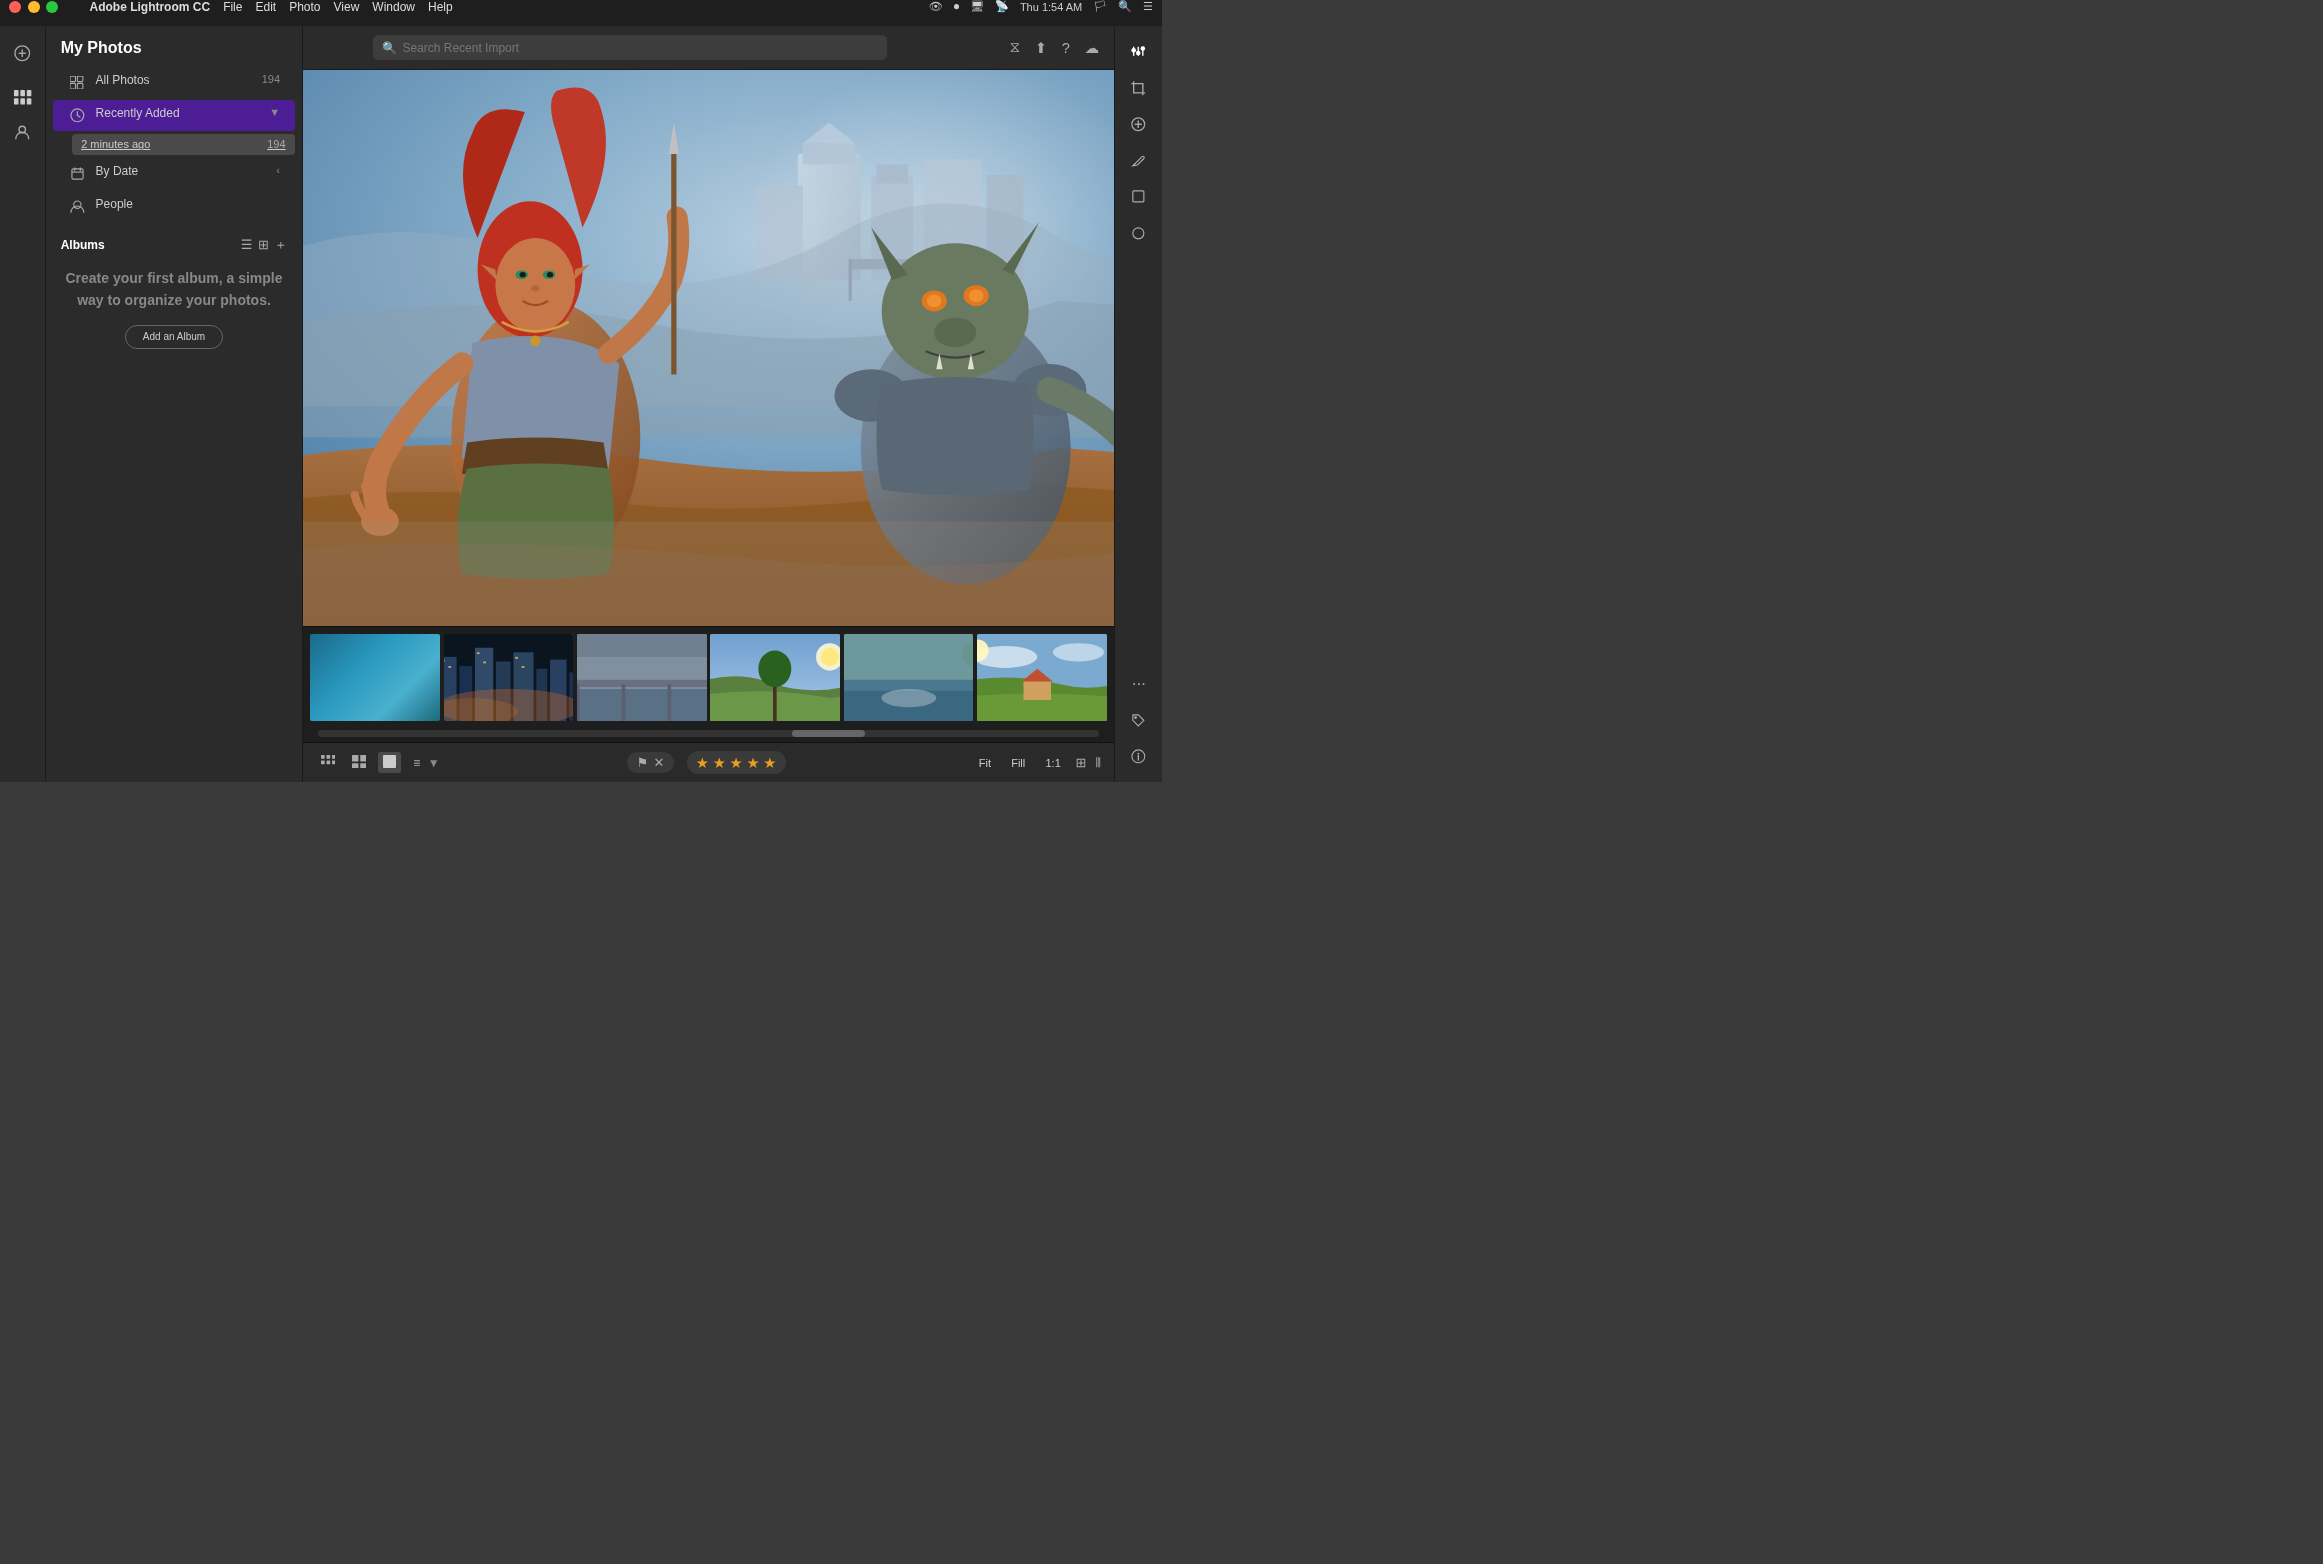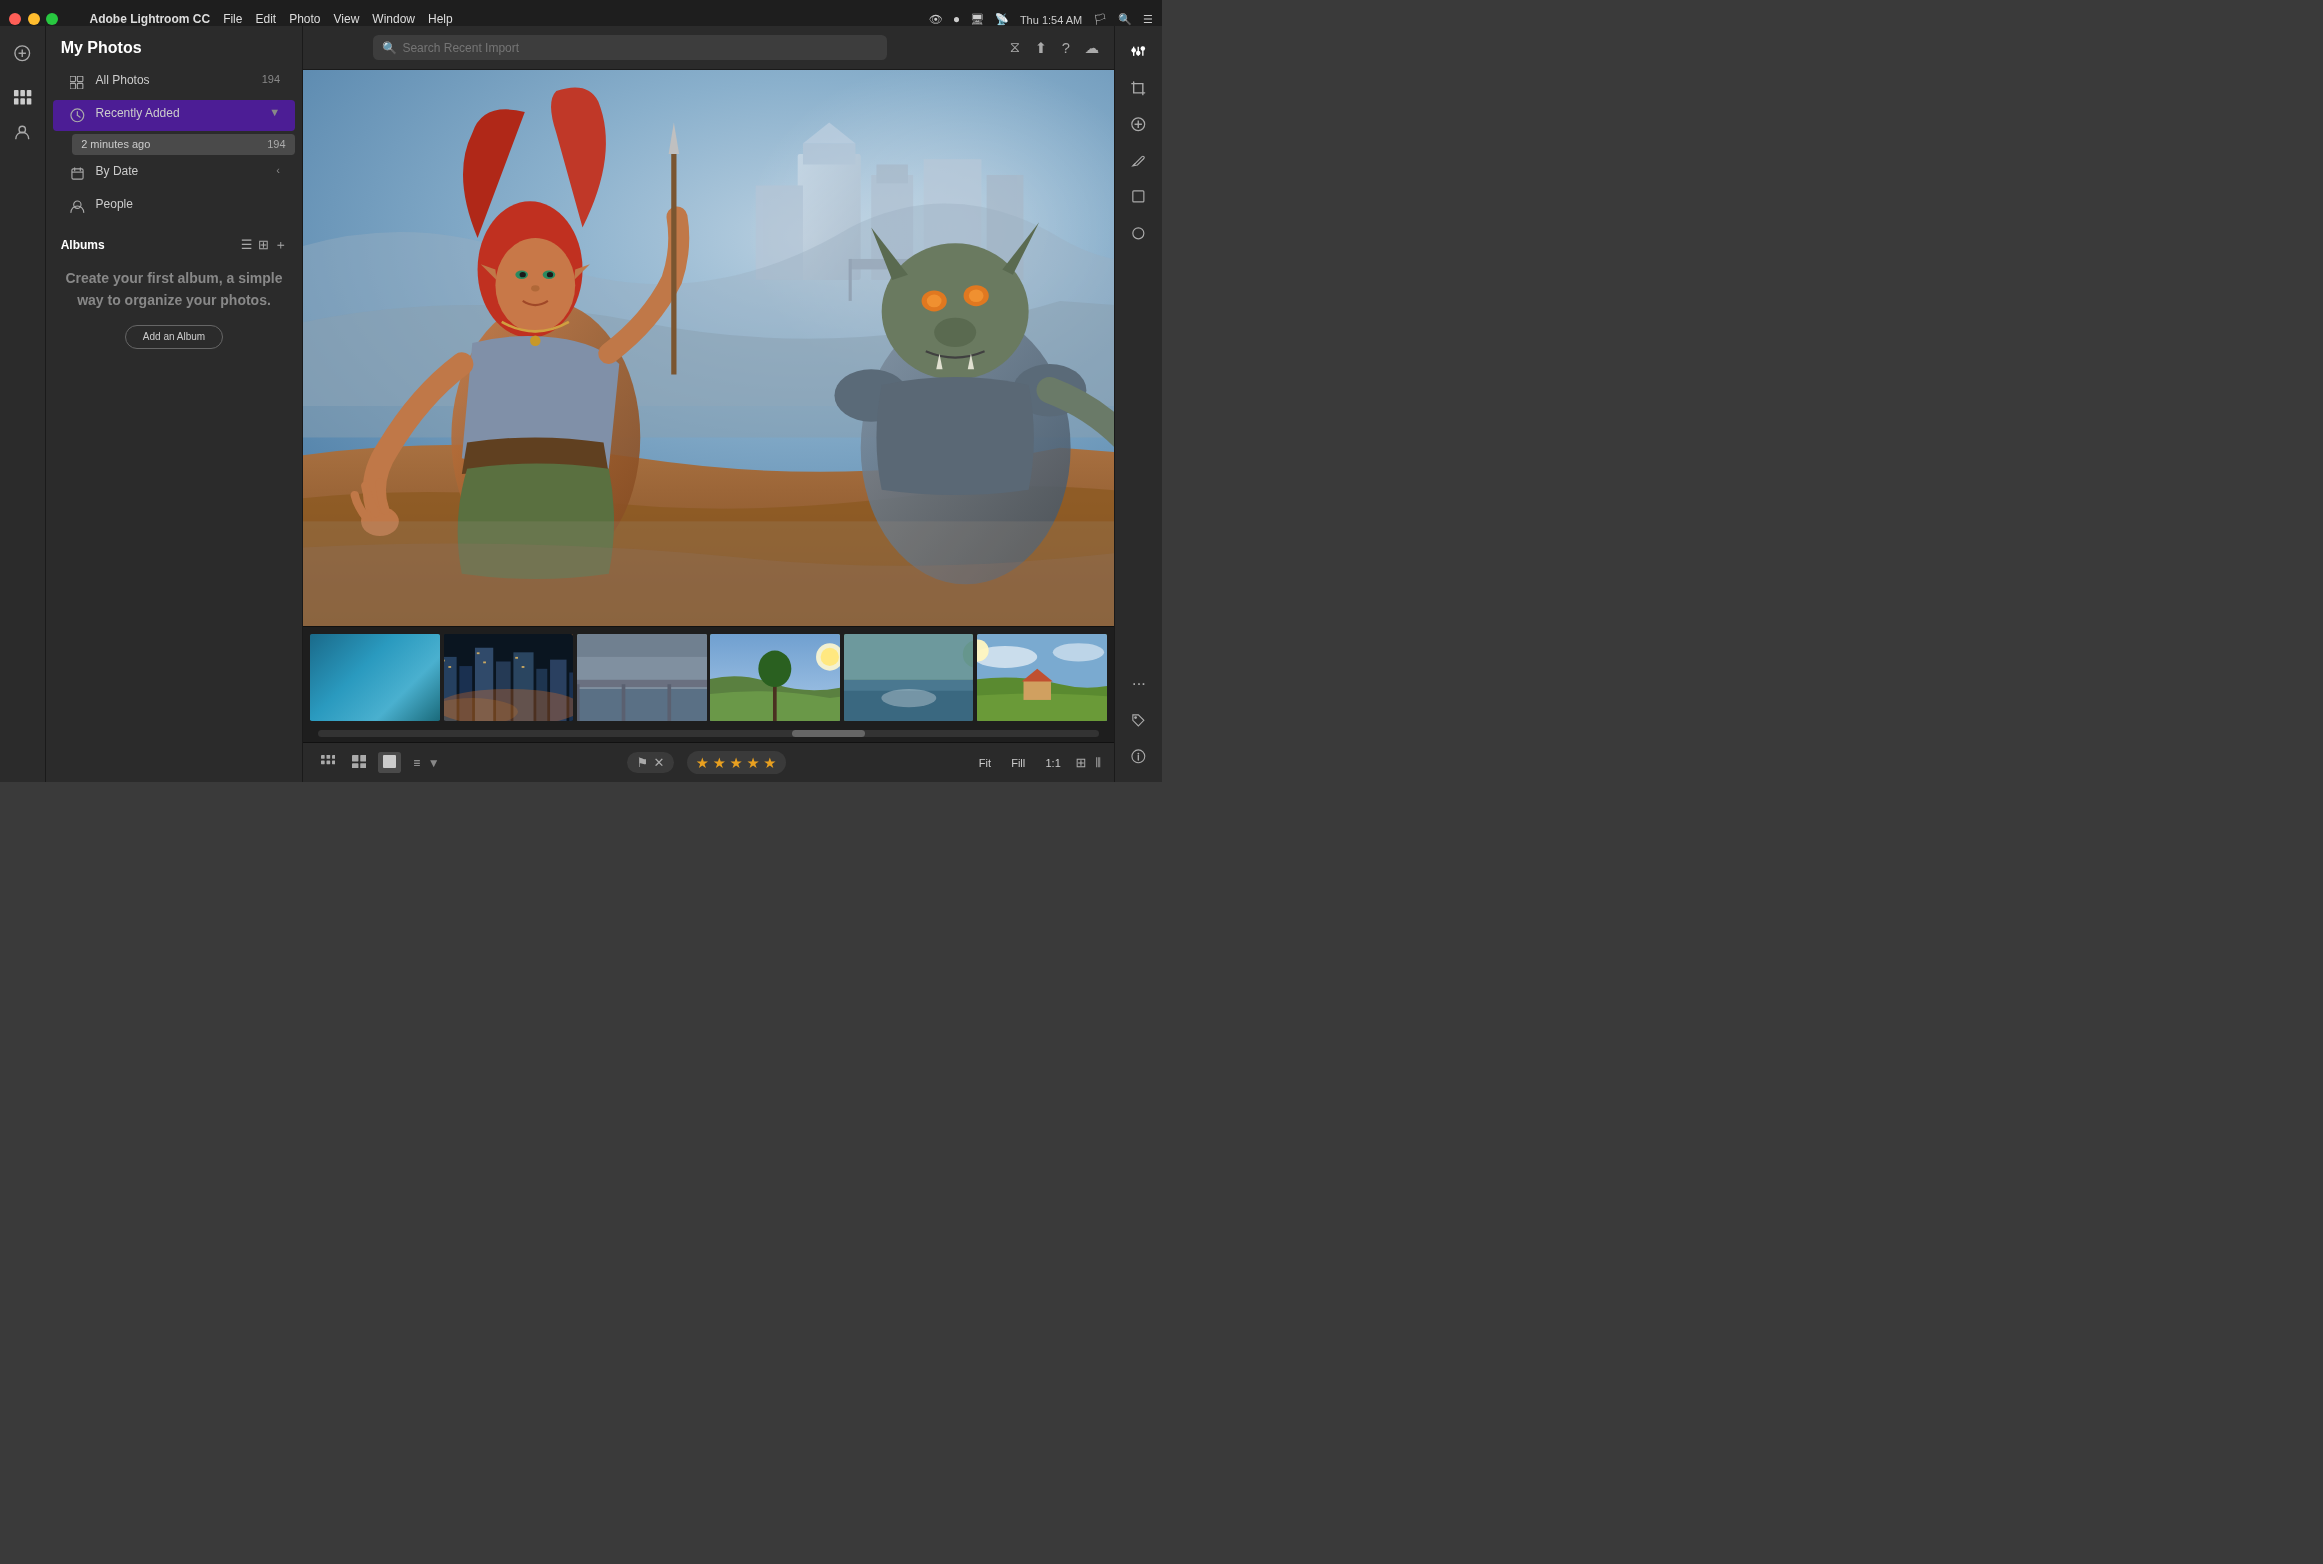--- a/index.html
+++ b/index.html
@@ -10,21 +10,21 @@
       font-family: -apple-system, BlinkMacSystemFont, 'Helvetica Neue', Arial, sans-serif;
       overflow: hidden;
       color: #ccc;
     }
 
     
     .menu-bar {
       height: 26px;
       background: #1e1e1e;
       display: flex;
-      align-items: flex-end;
+      align-items: flex-start;
       padding: 0 9.2px;
       gap: 14.7px;
       font-size: 12px;
       color: #ddd;
       position: relative;
     }
     .menu-bar-left {
       display: flex;
       align-items: center;
       gap: 13px;
@@ -157,20 +157,21 @@
     
     .recently-added-expanded {
       margin: 1.8px 7.3px 1.8px 26px;
       padding: 4.6px 9.2px;
       background: #4a4a4a;
       border-radius: 3.7px;
       display: flex;
       align-items: center;
       justify-content: space-between;
       cursor: pointer;
+      text-decoration: underline;
     }
     .recently-added-expanded .sub-label {
       color: #ccc;
       font-size: 11px;
     }
     .recently-added-expanded .sub-count {
       color: #aaa;
       font-size: 11px;
     }
 

